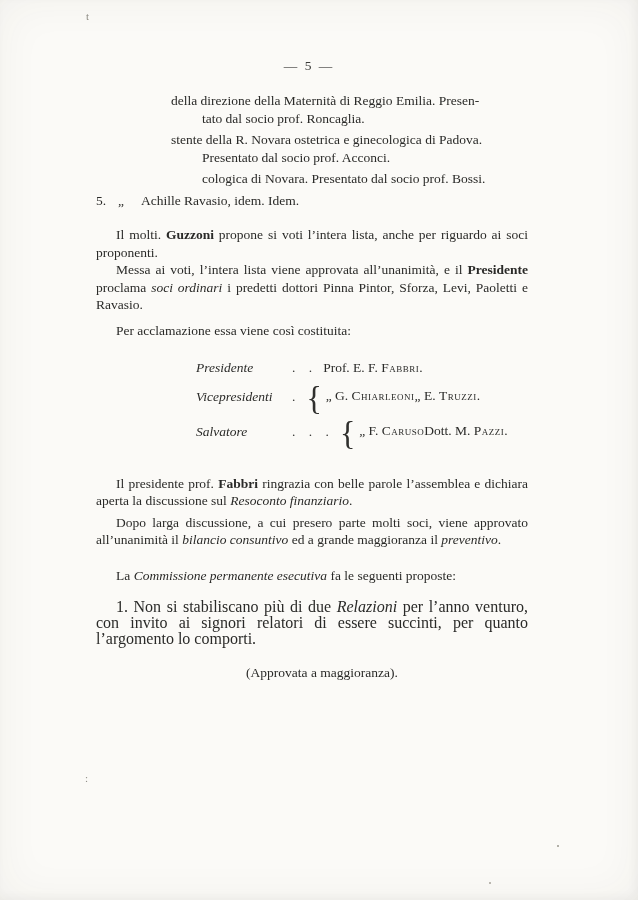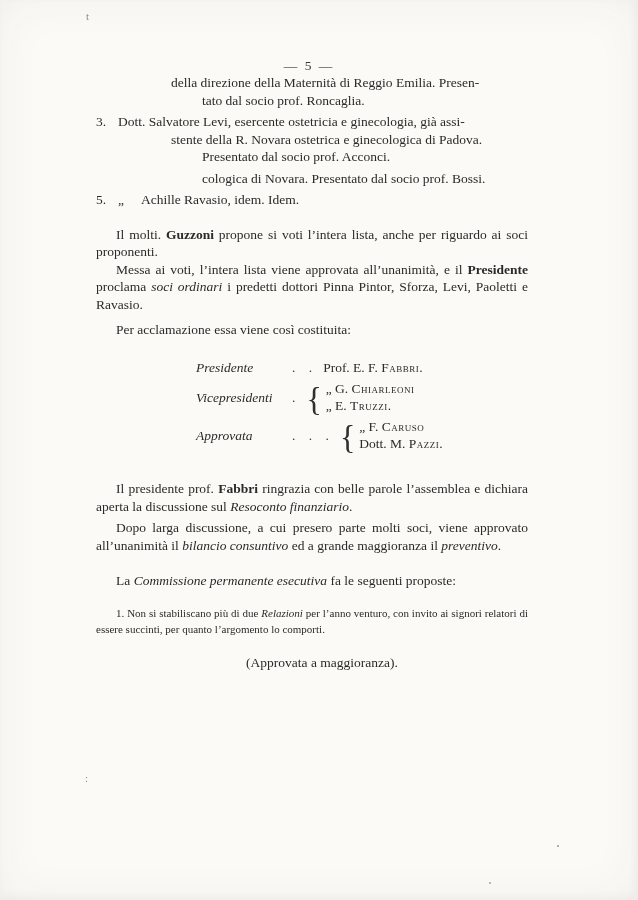--- a/index.html
+++ b/index.html
@@ -12,46 +12,46 @@
     color:#2a2a28;
     font-size:13.5px;
     line-height:17.5px;
     overflow:hidden;
   }
   .pagenum{
     position:absolute;top:57px;left:0;right:20px;
     text-align:center;letter-spacing:2px;color:#3a3a38;
   }
   .textblock{
-    position:absolute;top:74px;left:96px;width:432px;
+    position:absolute;top:92px;left:96px;width:432px;
   }
   .line{white-space:nowrap;}
   .ind1{padding-left:75px;}
   .ind2{padding-left:106px;}
   .num{display:inline-block;width:22px;}
   .ditto{display:inline-block;width:23px;}
   .item{margin-bottom:4px;}
   .para{text-align:justify;text-indent:20px;margin:0;}
   .p-guzzoni{margin-top:17px;}
   .p-invita{margin-top:24px;}
   .p-acclamazione{margin-top:8px;text-align:left;}
   .p-fabbri{margin-top:28px;}
   .p-bilancio{margin-top:4px;}
   .p-commissione{margin-top:18px;text-align:left;}
-  .p-proposta{margin-top:15px;font-size:11px;line-height:16px;}
+  .p-proposta{margin-top:15px;font-size:16px;line-height:16px;}
   .p-approvata{margin-top:17px;text-align:center;}
   .b{font-weight:bold;}
   .i{font-style:italic;}
   .sc{font-variant:small-caps;letter-spacing:0.5px;}
   .officers{margin-top:20px;margin-left:100px;}
   .orow{display:flex;align-items:center;margin-bottom:5px;}
   .role{width:96px;font-style:italic;flex:0 0 auto;}
   .dots{flex:0 0 auto;letter-spacing:5px;padding-right:6px;color:#3a3a38;}
   .brace{flex:0 0 auto;font-size:32px;font-weight:200;line-height:30px;color:#2f2f2d;padding-right:4px;transform:scaleY(1.05);}
-  .ocol{display:flex;flex-direction:column;line-height:16.5px;}
+  .ocol{display:flex;flex-direction:row;line-height:16.5px;text-align:center;}
   .speck{position:absolute;color:#8d8b84;}
   .speck-tl{top:8px;left:86px;font-size:11px;}
   .speck-left{top:770px;left:85px;font-size:11px;}
   .dot1{top:845px;left:557px;width:2px;height:2px;background:#9a978e;border-radius:50%;}
   .dot2{top:882px;left:489px;width:2px;height:2px;background:#a5a299;border-radius:50%;}
 </style>
 </head>
 <body>
 
 <div class="page">
@@ -64,21 +64,20 @@
   <div class="pagenum">— 5 —</div>
 
   <div class="textblock">
 
     <div class="item">
       <div class="line ind1">della direzione della Maternità di Reggio Emilia. Presen-</div>
       <div class="line ind2">tato dal socio prof. Roncaglia.</div>
     </div>
 
     <div class="item">
-      <div class="line"><span class="num">3.</span><span>Dott. Salvatore Levi, esercente ostetricia e ginecologia, già assi-</span></div>
       <div class="line ind1">stente della R. Novara ostetrica e ginecologica di Padova.</div>
       <div class="line ind2">Presentato dal socio prof. Acconci.</div>
     </div>
 
     <div class="item">
       <div class="line ind2">cologica di Novara. Presentato dal socio prof. Bossi.</div>
     </div>
 
     <div class="item">
       <div class="line"><span class="num">5.</span><span class="ditto">„</span><span>Achille Ravasio, idem. Idem.</span></div>
@@ -103,21 +102,21 @@
         <span class="role">Vicepresidenti</span>
         <span class="dots">.</span>
         <span class="brace">{</span>
         <span class="ocol">
           <span><span>„ G. </span><span class="sc">Chiarleoni</span></span>
           <span><span>„ E. </span><span class="sc">Truzzi</span><span>.</span></span>
         </span>
       </div>
 
       <div class="orow">
-        <span class="role">Approvata</span>
+        <span class="role">Salvatore</span>
         <span class="dots">. . .</span>
         <span class="brace">{</span>
         <span class="ocol">
           <span><span>„ F. </span><span class="sc">Caruso</span></span>
           <span><span>Dott. M. </span><span class="sc">Pazzi</span><span>.</span></span>
         </span>
       </div>
 
     </div>
 

